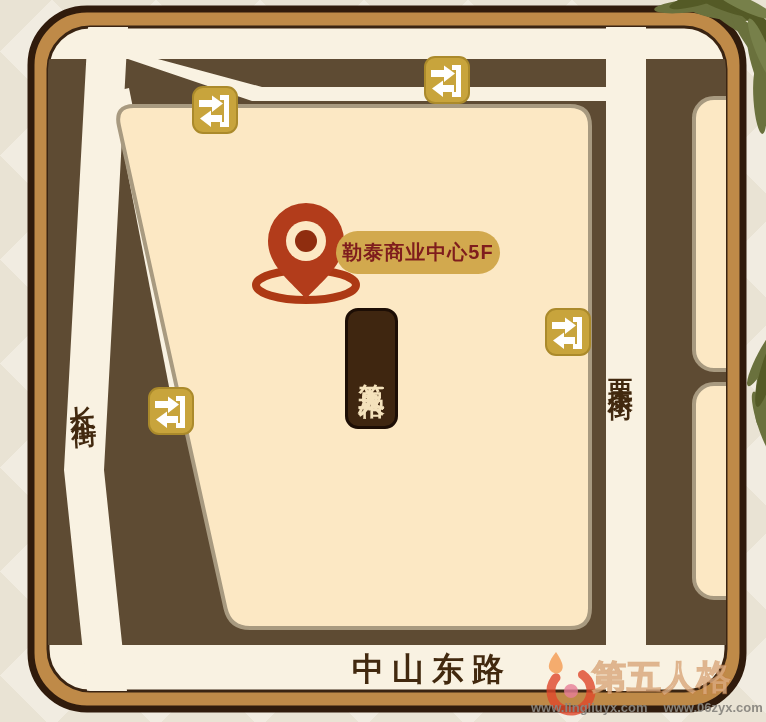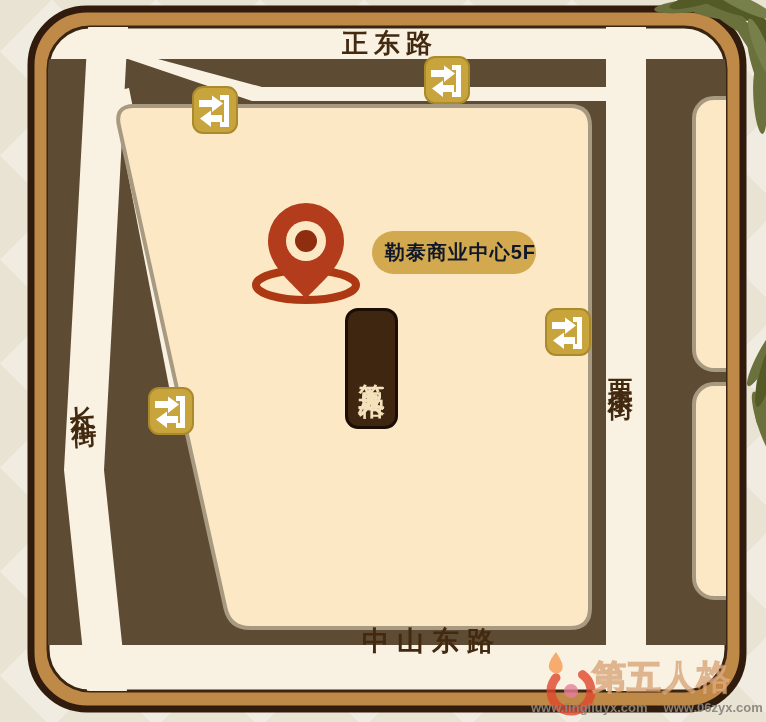--- a/index.html
+++ b/index.html
@@ -10,23 +10,23 @@
     background-image:
       linear-gradient(45deg,#e9e3d4 25%,transparent 25%,transparent 75%,#e9e3d4 75%),
       linear-gradient(-45deg,#e9e3d4 25%,transparent 25%,transparent 75%,#e9e3d4 75%);
     background-size:104px 104px;
   }
   .art{position:absolute;left:0;top:0;}
   .lbl{position:absolute;color:#42290f;font-weight:700;text-align:center;line-height:1.15;}
   .h-street{letter-spacing:6px;font-size:26px;white-space:nowrap;}
   .v-street{writing-mode:vertical-rl;text-orientation:upright;font-size:25px;letter-spacing:9px;white-space:nowrap;}
   .pill{
-    position:absolute;left:372px;top:231px;width:164px;height:43px;
-    background:#d2a94e;border-radius:22px;display:flex;align-items:center;justify-content:flex-end;
-    color:#0f172a;font-weight:700;font-size:20px;letter-spacing:1px;white-space:nowrap;
+    position:absolute;left:336px;top:231px;width:164px;height:43px;
+    background:#d2a94e;border-radius:22px;display:flex;align-items:center;justify-content:center;
+    color:#7f1d1d;font-weight:700;font-size:20px;letter-spacing:1px;white-space:nowrap;
   }
   .banner{
     position:absolute;left:345px;top:308px;width:53px;height:121px;
     background:#3f2610;border:3px solid #1d0e05;border-radius:13px;box-sizing:border-box;
     display:flex;align-items:center;justify-content:center;
   }
   .banner-text{
     writing-mode:vertical-rl;text-orientation:upright;color:#f4e2bc;
     font-weight:700;font-size:26px;letter-spacing:3px;white-space:nowrap;
     font-family:"Liberation Serif",serif;
@@ -128,22 +128,21 @@
       </g>
     </g>
 
     <g opacity="0.8">
       <circle cx="571" cy="691" r="20" fill="none" stroke="#e0482c" stroke-width="9" stroke-dasharray="96 30" transform="rotate(-55 571 691)" stroke-linecap="round"></circle>
       <circle cx="571" cy="691" r="7" fill="#e87e98"></circle>
       <path d="M556 652 C549 661 546 668 552 672 C558 676 565 671 562 663 C560 658 558 655 556 652 Z" fill="#f59b52"></path>
     </g>
   </svg>
 
-  <div class="lbl h-street" style="left:320px;top:29px;width:140px;">正东路</div>
-  <div class="lbl h-street" style="left:332px;top:626px;width:200px;font-size:27px;letter-spacing:8px;">中山东路</div>
+  <div class="lbl h-street" style="left:332px;top:651px;width:200px;font-size:32px;letter-spacing:8px;">中山东路</div>
   <div class="lbl v-street" style="left:67px;top:328px;height:140px;transform:rotate(-4deg);">长征街</div>
   <div class="lbl v-street" style="left:606px;top:296px;height:150px;">栗康街</div>
 
   <div class="pill">
     <span>勒泰商业中心5F</span>
   </div>
 
   <div class="banner">
     <span class="banner-text">第五人格</span>
   </div>

